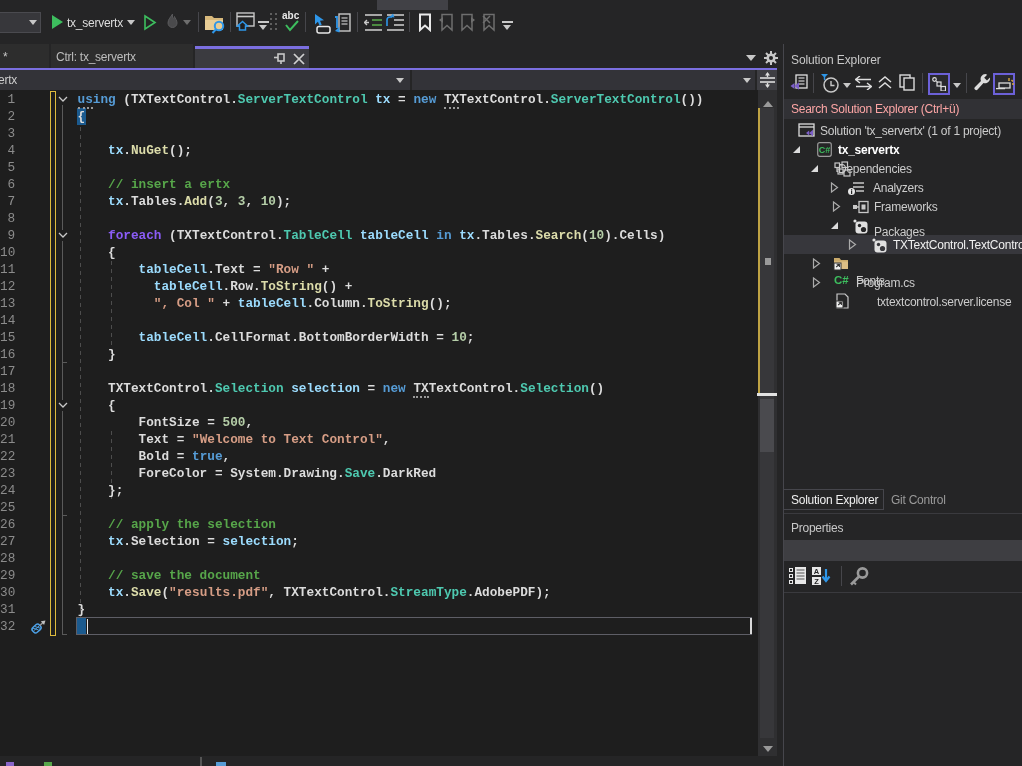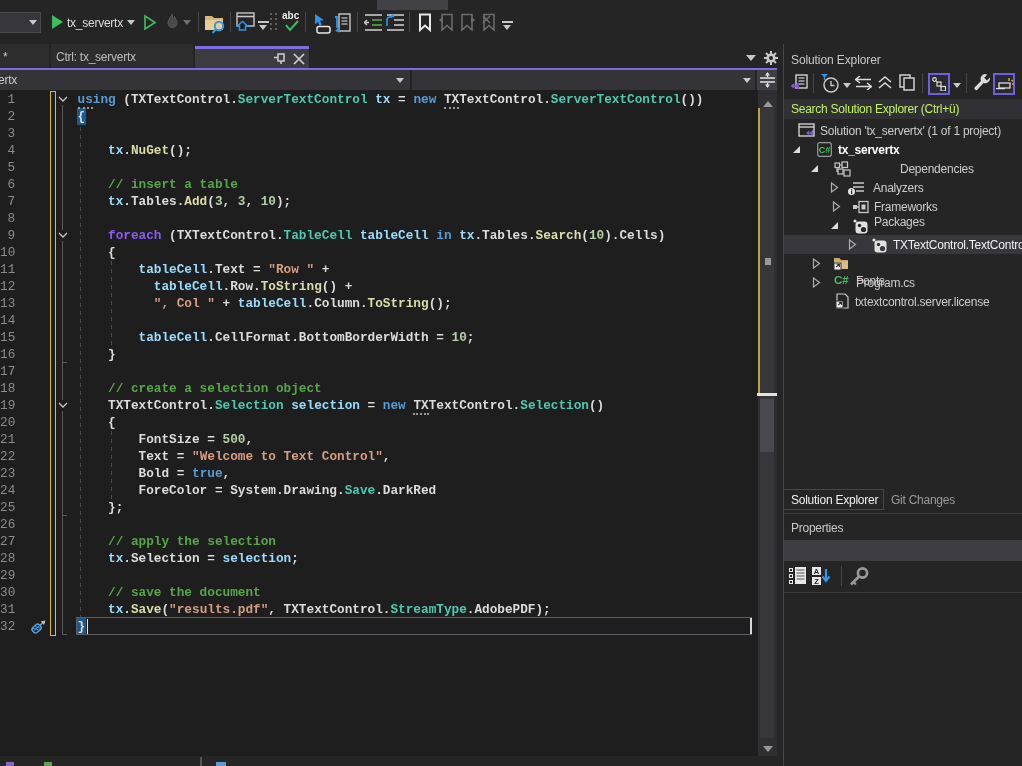--- a/index.html
+++ b/index.html
@@ -245,33 +245,32 @@
     <line x1="11" y1="11.2" x2="15.5" y2="11.2" stroke="#9A9A9A" stroke-width="1.6"></line>
     <path d="M14.5 8.8 l4 2.4 l-4 2.4 z" fill="#C0C0C0"></path>
   </g>
 </svg>
 
 <pre class="abs code" style="left:77.5px;top:91px;"><span class="k"><span class="du">us</span>ing</span> (TXTextControl.<span class="t">ServerTextControl</span> <span class="v">tx</span> = <span class="k">new</span> <span class="du">TX</span>TextControl.<span class="t">ServerTextControl</span>())
 {
 
     <span class="v">tx</span>.<span class="m">NuGet</span>();
 
-    <span class="cm">// insert a table</span>
+    <span class="cm">// insert a ertx</span>
     <span class="v">tx</span>.Tables.<span class="m">Add</span>(<span class="n">3</span>, <span class="n">3</span>, <span class="n">10</span>);
 
     <span class="c">foreach</span> (TXTextControl.<span class="t">TableCell</span> <span class="v">tableCell</span> <span class="k">in</span> <span class="v">tx</span>.Tables.<span class="m">Search</span>(<span class="n">10</span>).Cells)
     {
         <span class="v">tableCell</span>.Text = <span class="s">"Row "</span> +
           <span class="v">tableCell</span>.Row.<span class="m">ToString</span>() +
           <span class="s">", Col "</span> + <span class="v">tableCell</span>.Column.<span class="m">ToString</span>();
 
         <span class="v">tableCell</span>.CellFormat.BottomBorderWidth = <span class="n">10</span>;
     }
 
-    <span class="cm">// create a selection object</span>
     TXTextControl.<span class="t">Selection</span> <span class="v">selection</span> = <span class="k">new</span> <span class="du">TX</span>TextControl.<span class="t">Selection</span>()
     {
         FontSize = <span class="n">500</span>,
         Text = <span class="s">"Welcome to Text Control"</span>,
         Bold = <span class="k">true</span>,
         ForeColor = System.Drawing.<span class="t">Save</span>.DarkRed
     };
 
     <span class="cm">// apply the selection</span>
     <span class="v">tx</span>.Selection = <span class="v">selection</span>;
@@ -342,21 +341,21 @@
 <svg class="abs" style="left:996px;top:78px;" width="18" height="13">
   <rect x="3" y="5" width="11" height="5" fill="none" stroke="#DCDCDC" stroke-width="1.3"></rect>
   <line x1="0" y1="10.6" x2="9" y2="10.6" stroke="#DCDCDC" stroke-width="1.3"></line>
   <g stroke="#D9A741" stroke-width="1.4">
       <line x1="13" y1="0" x2="13" y2="3"></line>
       <line x1="15.5" y1="2" x2="17" y2="3.5"></line>
       <line x1="16" y1="6" x2="18" y2="6"></line>
     </g>
 </svg>
 <div class="abs" style="left:784px;top:99px;width:238px;height:20px;background:#313135;"></div>
-<div class="abs ui" style="left:791px;top:102px;color:#bef264;">Search Solution Explorer (Ctrl+ü)</div>
+<div class="abs ui" style="left:791px;top:102px;color:#fca5a5;">Search Solution Explorer (Ctrl+ü)</div>
 
 <div class="abs" style="left:784px;top:235px;width:238px;height:19px;background:#37373C;"></div>
 
 <svg class="abs" style="left:798px;top:123px;" width="17" height="15">
   <rect x="1" y="1" width="15" height="12" fill="none" stroke="#DCDCDC" stroke-width="1.3"></rect>
   <line x1="1" y1="4" x2="16" y2="4" stroke="#DCDCDC" stroke-width="1.3"></line>
   <path d="M8 10 l3.2 2.6 v-5.2 z M11.2 10 l3.8 -3.2 v6.4 z" fill="#7C5FC9"></path>
 </svg>
 <div class="abs ui" style="left:820px;top:124px;">Solution 'tx_servertx' (1 of 1 project)</div>
 
@@ -374,21 +373,21 @@
   </svg>
 <svg class="abs" style="left:834px;top:161px;" width="17" height="16">
   <g fill="none" stroke="#C8C8C8" stroke-width="1.2">
     <rect x="1" y="2" width="4.5" height="4.5"></rect>
       <rect x="8" y="1" width="5.5" height="5.5" fill="#252526"></rect>
     <rect x="4" y="8" width="5" height="5"></rect>
       <rect x="10" y="9" width="6" height="6" fill="#252526"></rect>
     <path d="M5.5 4 h3 M3 6.5 v4 h1"></path>
   </g>
 </svg>
-<div class="abs ui" style="left:900px;top:162px;">Dependencies</div>
+<div class="abs ui" style="left:838px;top:162px;">Dependencies</div>
 
 <svg class="abs" style="left:830px;top:182px;" width="9" height="11">
     <polygon points="1.5,1 7.5,5.5 1.5,10" fill="none" stroke="#ABABAB" stroke-width="1.2"></polygon>
   </svg>
 <svg class="abs" style="left:848px;top:180px;" width="17" height="16">
   <g stroke="#C8C8C8" stroke-width="1.5">
       <line x1="5" y1="3" x2="16" y2="3"></line>
       <line x1="5" y1="7" x2="16" y2="7"></line>
       <line x1="8" y1="11" x2="16" y2="11"></line>
     </g>
@@ -411,21 +410,21 @@
 
 <svg class="abs" style="left:830px;top:220px;" width="10" height="10">
     <polygon points="8,2 8,9 1,9" fill="#DCDCDC"></polygon>
   </svg>
 <svg class="abs" style="left:852px;top:218px;" width="16" height="16">
   <circle cx="3" cy="3" r="1.6" fill="#E0E0E0"></circle>
   <rect x="3.5" y="3.5" width="12" height="12" rx="3" fill="#E0E0E0"></rect>
   <circle cx="7.5" cy="7.5" r="1.7" fill="#252526"></circle>
     <circle cx="11.5" cy="11.5" r="2.6" fill="#252526"></circle>
 </svg>
-<div class="abs ui" style="left:874px;top:215px;">Packages</div>
+<div class="abs ui" style="left:874px;top:225px;">Packages</div>
 
 <svg class="abs" style="left:848px;top:239px;" width="9" height="11">
     <polygon points="1.5,1 7.5,5.5 1.5,10" fill="none" stroke="#ABABAB" stroke-width="1.2"></polygon>
   </svg>
 <svg class="abs" style="left:871px;top:237px;" width="16" height="16">
   <circle cx="3" cy="3" r="1.6" fill="#E0E0E0"></circle>
   <rect x="3.5" y="3.5" width="12" height="12" rx="3" fill="#E0E0E0"></rect>
   <circle cx="7.5" cy="7.5" r="1.7" fill="#37373C"></circle>
     <circle cx="11.5" cy="11.5" r="2.6" fill="#37373C"></circle>
 </svg>
@@ -446,25 +445,25 @@
     <polygon points="1.5,1 7.5,5.5 1.5,10" fill="none" stroke="#ABABAB" stroke-width="1.2"></polygon>
   </svg>
 <div class="abs" style="left:834px;top:274px;font:bold 11.5px 'Liberation Sans';color:#3DBE5E;letter-spacing:0;">C#</div>
 <div class="abs ui" style="left:856px;top:276px;">Program.cs</div>
 
 <svg class="abs" style="left:835px;top:293px;" width="15" height="16">
   <path d="M2 1 h8 l3 3 v11 h-11 z" fill="#252526" stroke="#C8C8C8" stroke-width="1.2"></path>
   <rect x="1" y="8" width="7" height="7" fill="#F0F0F0" stroke="#333" stroke-width="1"></rect>
   <path d="M3.2 12 l3 -2.6 m-2.6 -0.2 h2.8 v2.8" fill="none" stroke="#333" stroke-width="1.1"></path>
 </svg>
-<div class="abs ui" style="left:855px;top:295px;">txtextcontrol.server.license</div>
+<div class="abs ui" style="left:877px;top:295px;">txtextcontrol.server.license</div>
 
 <div class="abs" style="left:783px;top:489px;width:101px;height:21px;border:1px solid #46464C;box-sizing:border-box;"></div>
 <div class="abs ui" style="left:791px;top:493px;color:#F0F0F0;">Solution Explorer</div>
-<div class="abs ui" style="left:891px;top:493px;color:#9A9A9A;">Git Changes</div>
+<div class="abs ui" style="left:891px;top:493px;color:#9A9A9A;">Git Control</div>
 
 <div class="abs" style="left:784px;top:513px;width:238px;height:1px;background:#3A3A3E;"></div>
 <div class="abs ui" style="left:791px;top:521px;color:#C8C8C8;">Properties</div>
 <div class="abs" style="left:784px;top:540px;width:238px;height:21px;background:#3E3E42;"></div>
 <svg class="abs" style="left:789px;top:567px;" width="18" height="18">
   <g fill="#E8E8E8">
       <rect x="0" y="1" width="4" height="4"></rect>
       <rect x="0" y="7" width="4" height="4"></rect>
       <rect x="0" y="13" width="4" height="4"></rect>
     </g>

